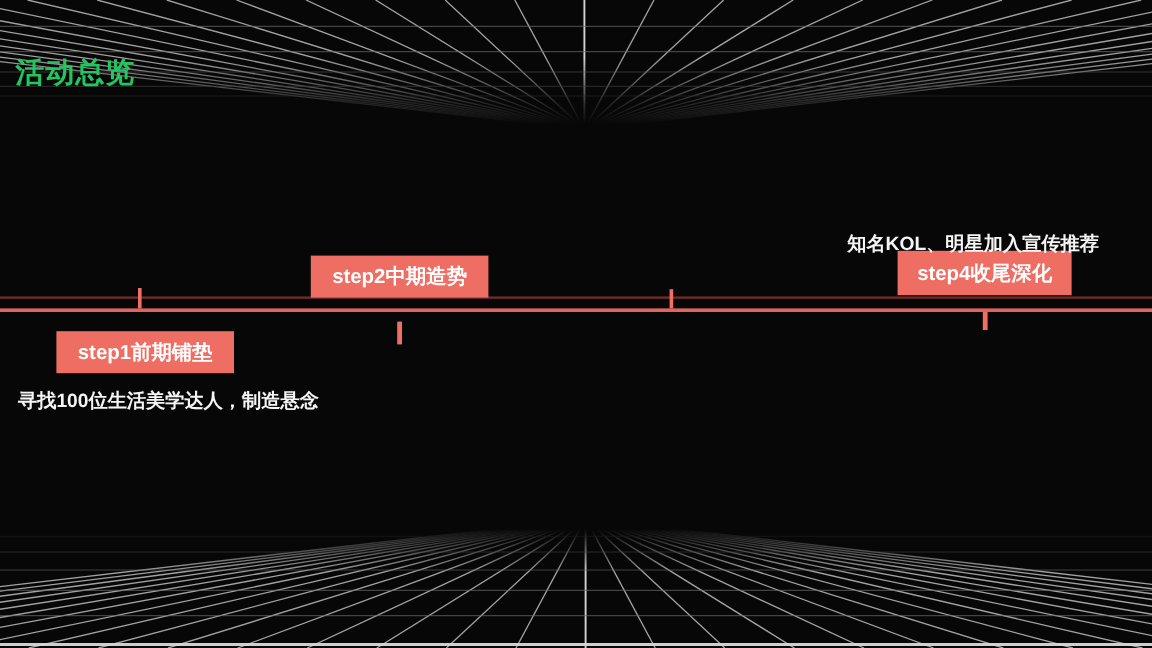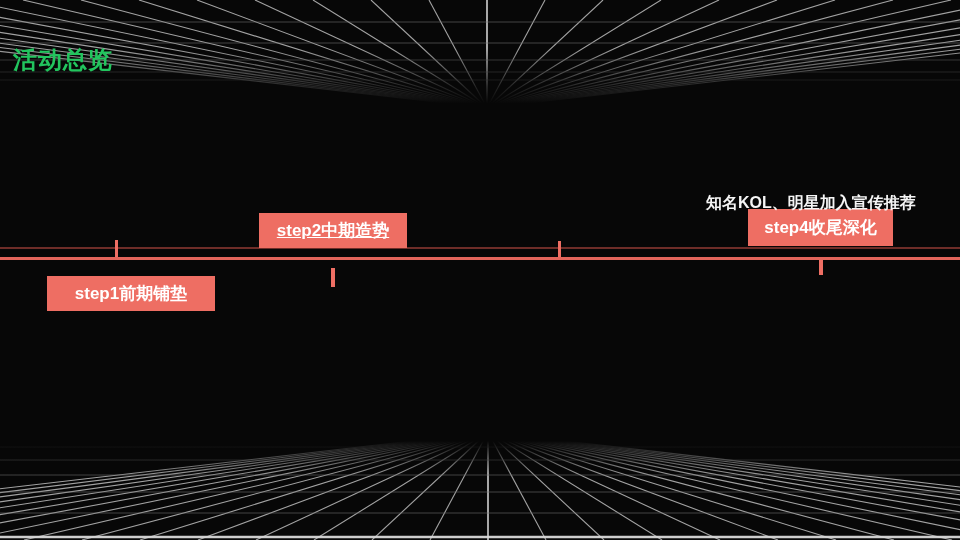--- a/index.html
+++ b/index.html
@@ -28,22 +28,22 @@
   #tick-1{left:115px;top:240px;height:17px;}
   #tick-2{left:331px;top:268px;height:19px;width:4px;}
   #tick-3{left:558px;top:241px;height:16px;}
   #tick-4{left:819px;top:260px;height:15px;width:4px;}
   .step-box{
     position:absolute;background:#ee6e63;color:#ffffff;
     font-size:17px;font-weight:bold;text-align:center;
     display:flex;align-items:center;justify-content:center;
     white-space:nowrap;
   }
-  #box-step1{left:47px;top:276px;width:168px;height:35px;}
-  #box-step2{left:259px;top:213px;width:148px;height:35px;text-decoration:underline;}
+  #box-step1{left:47px;top:276px;width:148px;height:35px;}
+  #box-step2{left:259px;top:213px;width:148px;height:35px;}
   #box-step3{left:488px;top:277px;width:148px;height:33px;}
   #box-step4{left:748px;top:209px;width:145px;height:37px;align-items:center;}
   .note{
     position:absolute;color:#f5f5f5;font-size:16px;font-weight:bold;
     white-space:nowrap;margin:0;
   }
   #note-step2{left:241px;top:173px;}
   #note-step4{left:706px;top:173px;margin-top:20px;}
   #note-step1{left:15px;top:324px;}
   #note-step3{left:473px;top:326px;}
@@ -171,15 +171,16 @@
   <div id="box-step1" class="step-box">
     <span>step1前期铺垫</span>
   </div>
   <div id="box-step2" class="step-box">
     <span>step2中期造势</span>
   </div>
   <div id="box-step4" class="step-box">
     <span>step4收尾深化</span>
   </div>
 
+  <p id="note-step1" class="note">寻找100位生活美学达人，制造悬念</p>
   <p id="note-step4" class="note">知名KOL、明星加入宣传推荐</p>
 
 </div>
 
 </body></html>

